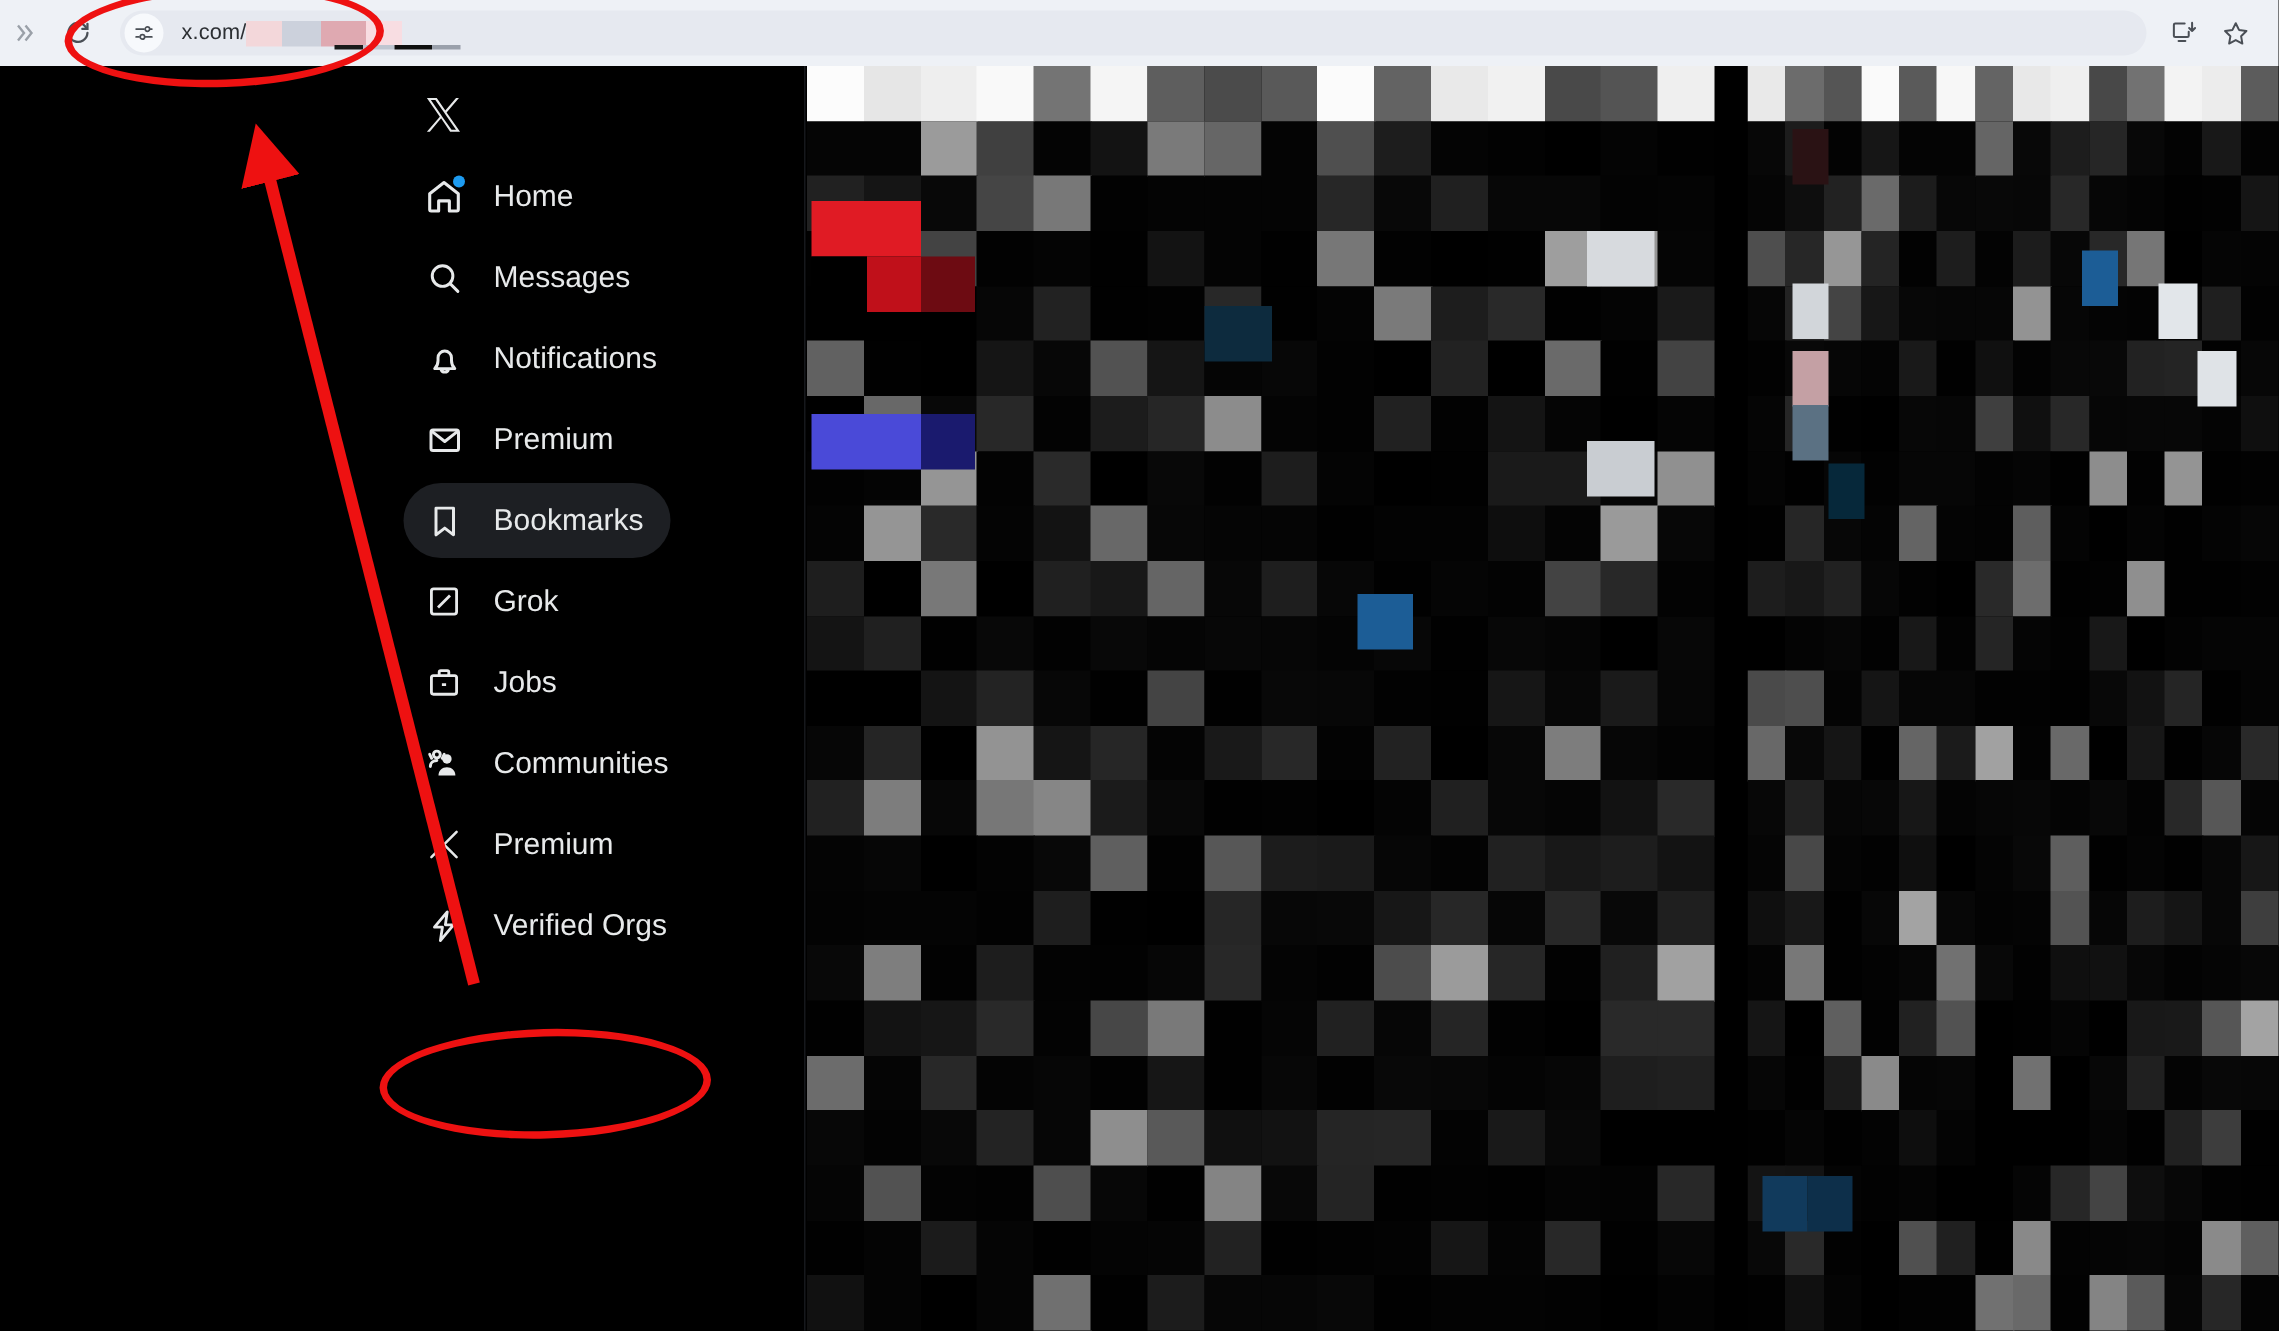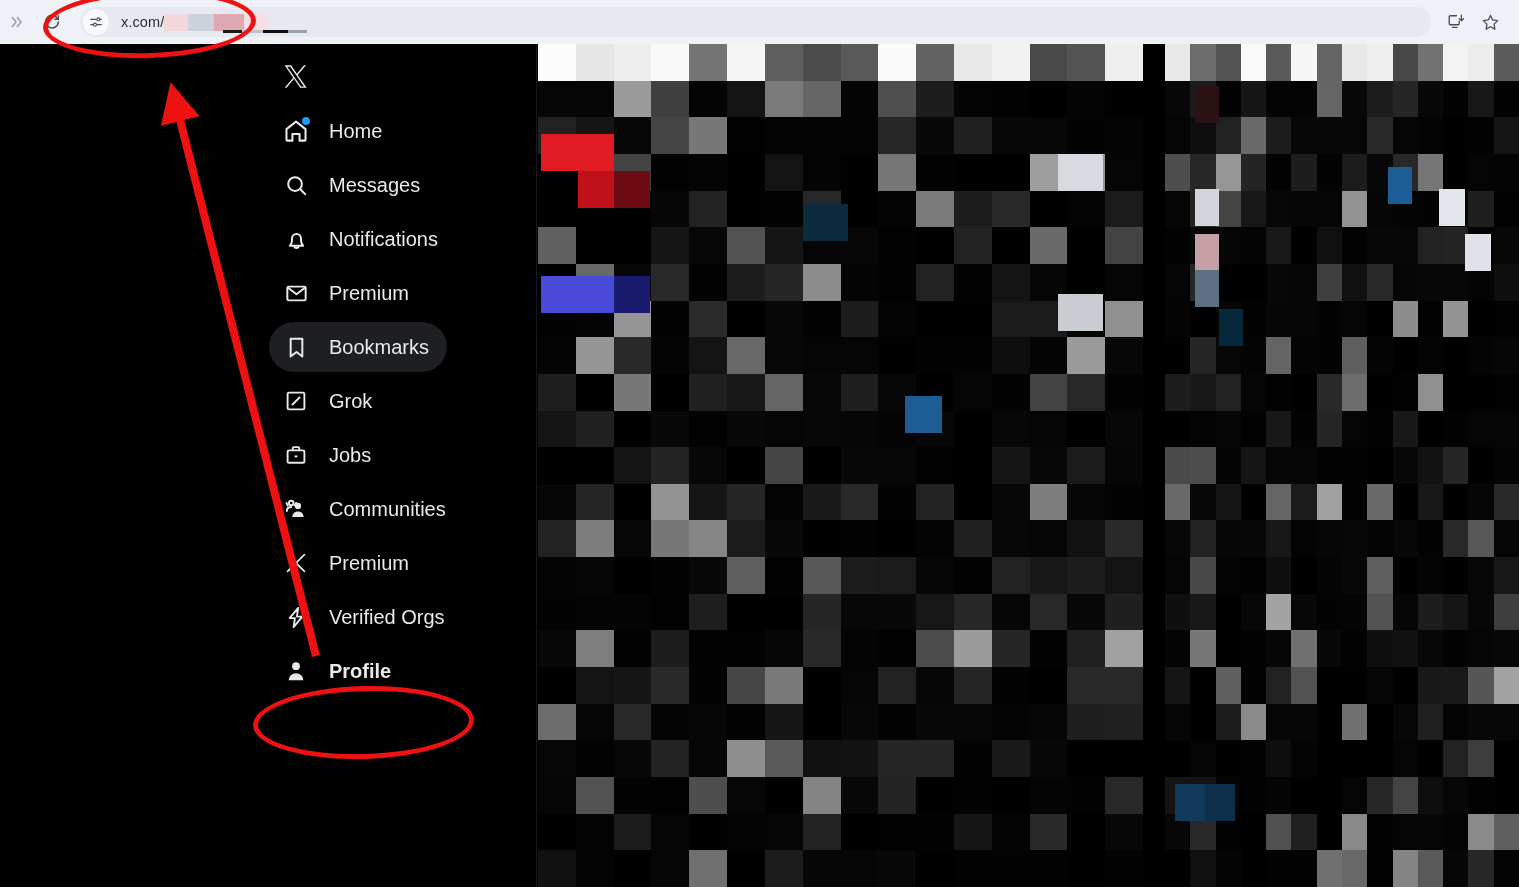--- a/index.html
+++ b/index.html
@@ -352,29 +352,20 @@
 
       <div class="nav-item">
         <span class="nav-icon">
           <svg width="25" height="25" viewBox="0 0 24 24" fill="none" stroke="currentColor" stroke-width="1.8" stroke-linejoin="round">
             <path d="M13.6 2.8 5.4 12.6h5.1l-1.3 8.6 8.4-10.1h-5.2z"></path>
           </svg>
         </span>
         <span class="nav-label">Verified Orgs</span>
       </div>
 
-      <div class="nav-item">
-        <span class="nav-icon">
-          <svg width="24" height="24" viewBox="0 0 24 24" fill="currentColor">
-            <circle cx="12" cy="7.2" r="3.9"></circle>
-            <path d="M4.8 21.2c0-4 3.2-7 7.2-7s7.2 3 7.2 7z"></path>
-          </svg>
-        </span>
-        <span class="nav-label bold">Profile</span>
-      </div>
 
 
     </div>
   </nav>
 
   <div id="main-column">
     <div class="mosaic" id="mosaic-main">
         <i style="left:0px;top:0px;width:38.4125px;height:37.25217391304348px;background:rgb(252,252,252)"></i>
         <i style="left:37.8125px;top:0px;width:38.4125px;height:37.25217391304348px;background:rgb(230,230,230)"></i>
         <i style="left:75.625px;top:0px;width:38.4125px;height:37.25217391304348px;background:rgb(238,238,238)"></i>

